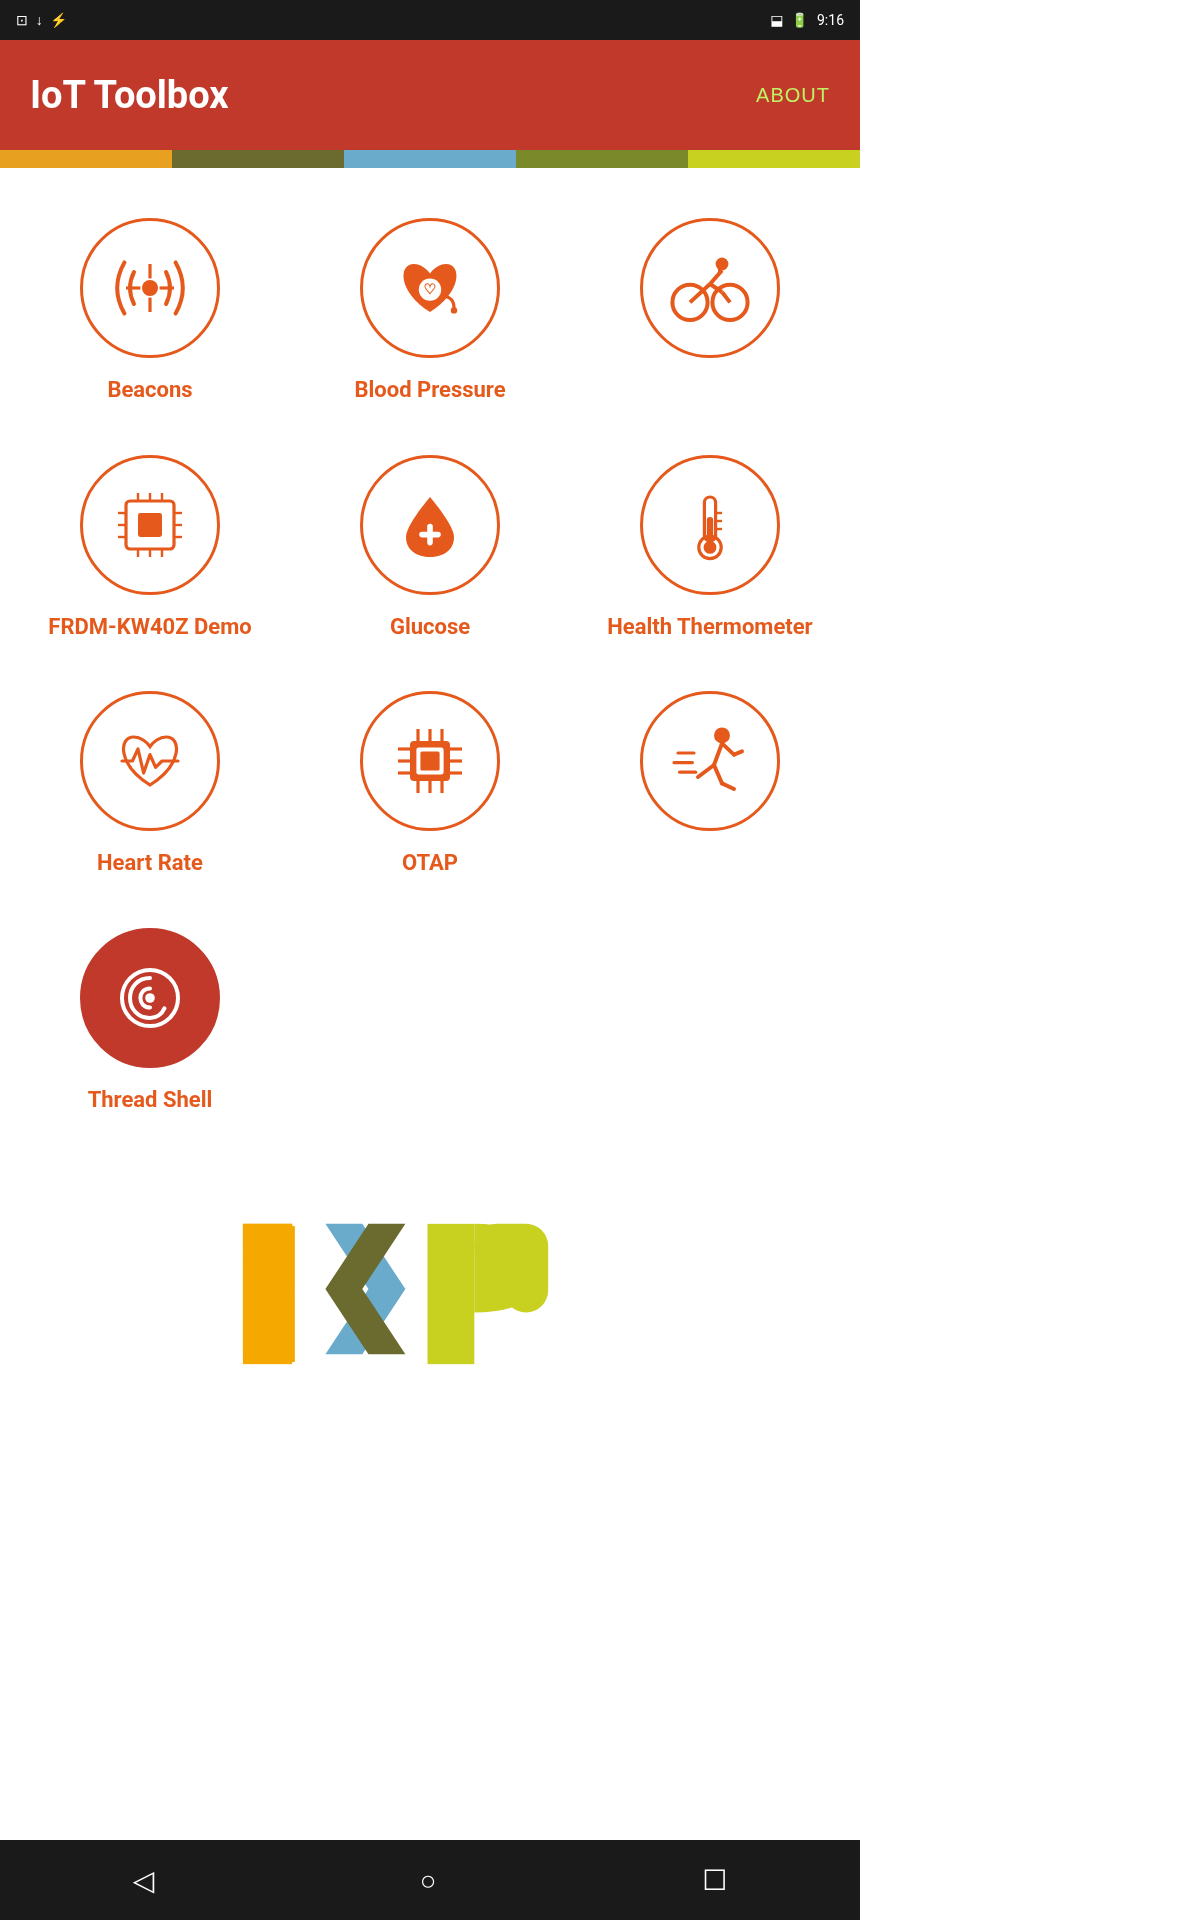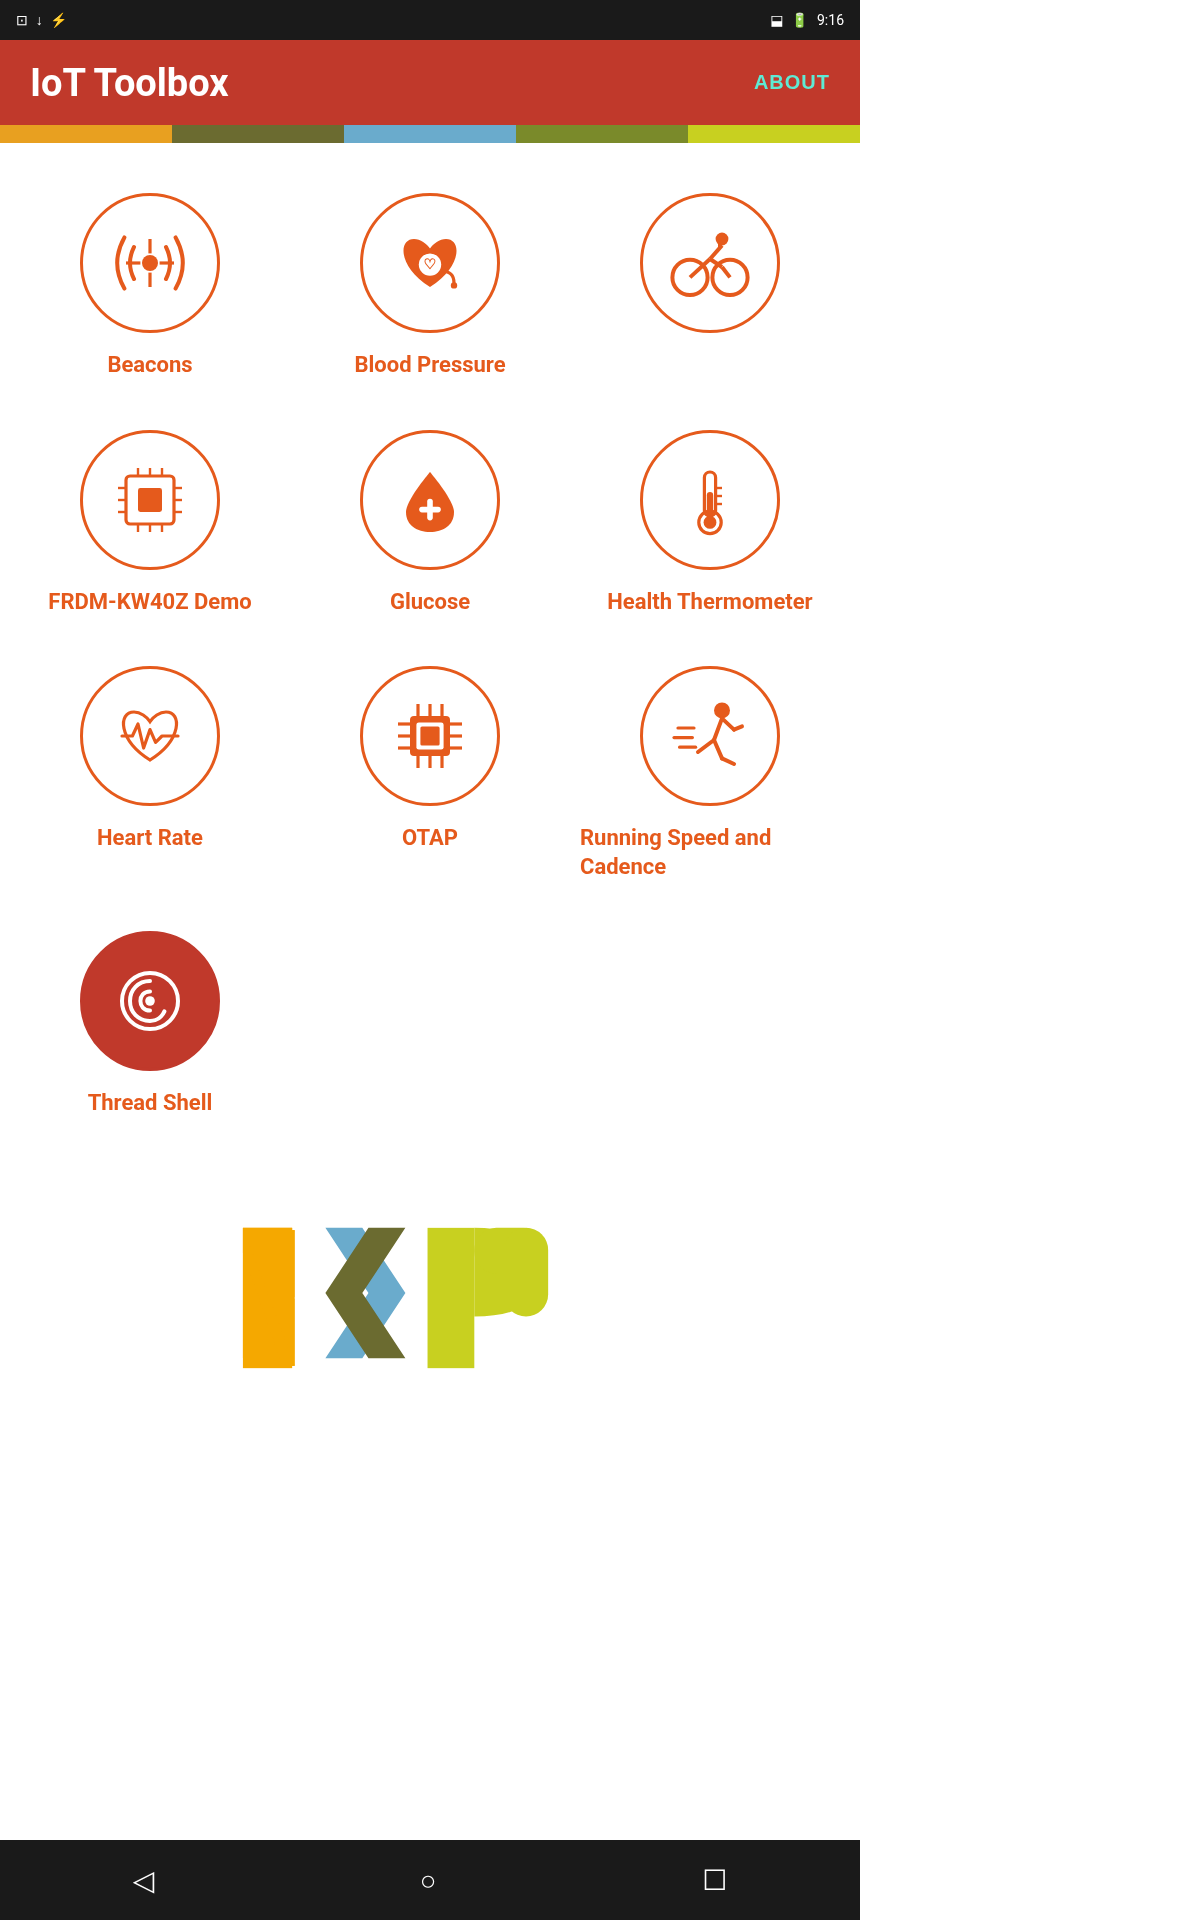--- a/index.html
+++ b/index.html
@@ -21,35 +21,35 @@
       padding: 0 16px;
       color: white;
       font-size: 14px;
     }
     .status-icons { display: flex; gap: 8px; align-items: center; }
     .status-right { display: flex; gap: 8px; align-items: center; }
 
     
     .app-bar {
       background: #c0392b;
-      height: 85px;
+      height: 110px;
       display: flex;
       align-items: center;
       justify-content: space-between;
       padding: 0 30px;
     }
     .app-title {
       color: white;
       font-size: 38px;
       font-weight: bold;
     }
     .about-btn {
-      color: #5eead4;
+      color: #bef264;
       font-size: 20px;
-      font-weight: 700;
+      font-weight: 400;
       cursor: pointer;
       background: none;
       border: none;
       letter-spacing: 1px;
     }
 
     
     .color-bar {
       height: 18px;
       display: flex;
@@ -316,21 +316,20 @@
         <line x1="55" y1="55" x2="65" y2="78" stroke="#e55a1c" stroke-width="5" stroke-linecap="round"></line>
         <line x1="65" y1="78" x2="80" y2="85" stroke="#e55a1c" stroke-width="5" stroke-linecap="round"></line>
         <line x1="65" y1="28" x2="80" y2="42" stroke="#e55a1c" stroke-width="5" stroke-linecap="round"></line>
         <line x1="80" y1="42" x2="90" y2="38" stroke="#e55a1c" stroke-width="5" stroke-linecap="round"></line>
 
         <line x1="10" y1="40" x2="30" y2="40" stroke="#e55a1c" stroke-width="4" stroke-linecap="round"></line>
         <line x1="5" y1="52" x2="28" y2="52" stroke="#e55a1c" stroke-width="4" stroke-linecap="round"></line>
         <line x1="12" y1="64" x2="32" y2="64" stroke="#e55a1c" stroke-width="4" stroke-linecap="round"></line>
       </svg>
     </div>
-    <span class="item-label">Running Speed and Cadence</span>
   </div>
 
   <div class="grid-item">
     <div class="icon-circle filled-bg">
       <svg viewBox="0 0 100 100">
 
         <circle cx="50" cy="50" r="35" fill="none" stroke="white" stroke-width="5"></circle>
         <path d="M50 25 C35 25 25 36 25 50 C25 64 35 75 50 75 C58 75 65 70 68 63" stroke="white" stroke-width="5" fill="none" stroke-linecap="round"></path>
         <path d="M50 38 C42 38 38 44 38 50 C38 56 42 62 50 62" stroke="white" stroke-width="5" fill="none" stroke-linecap="round"></path>
         <circle cx="50" cy="50" r="6" fill="white"></circle>

